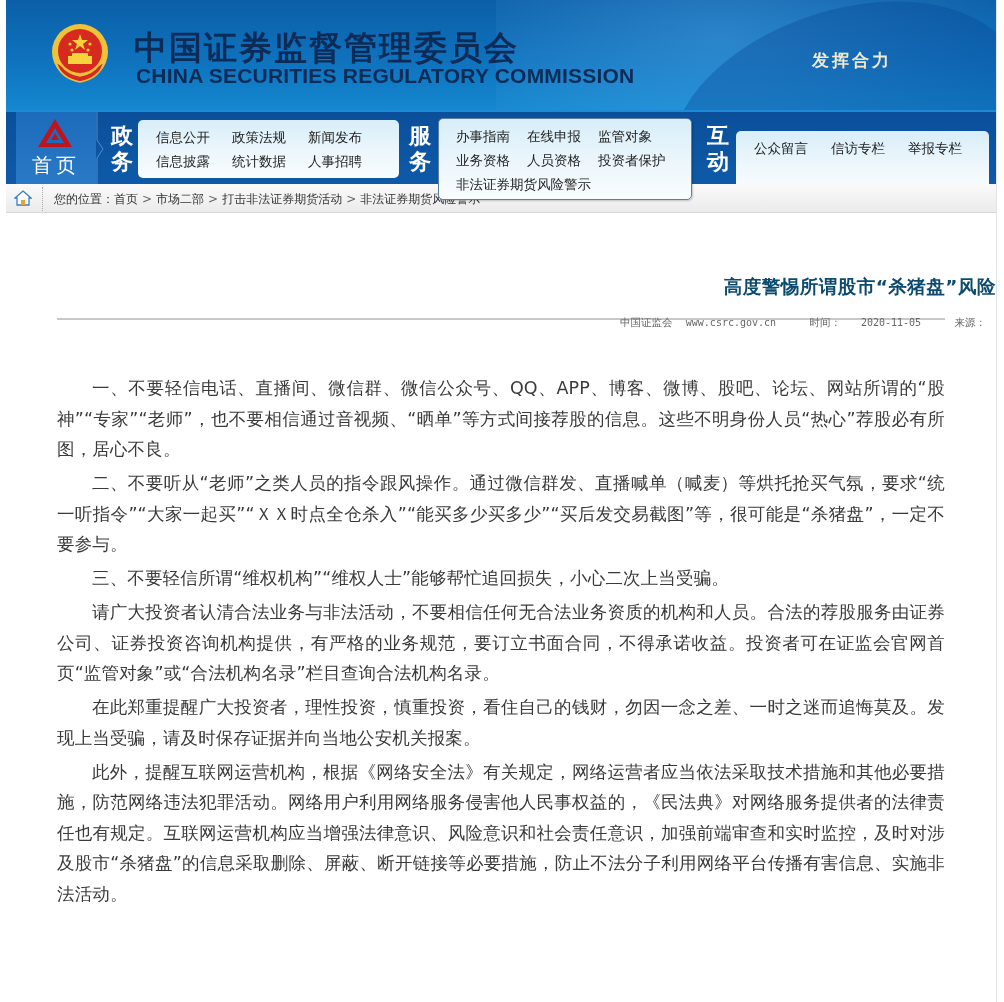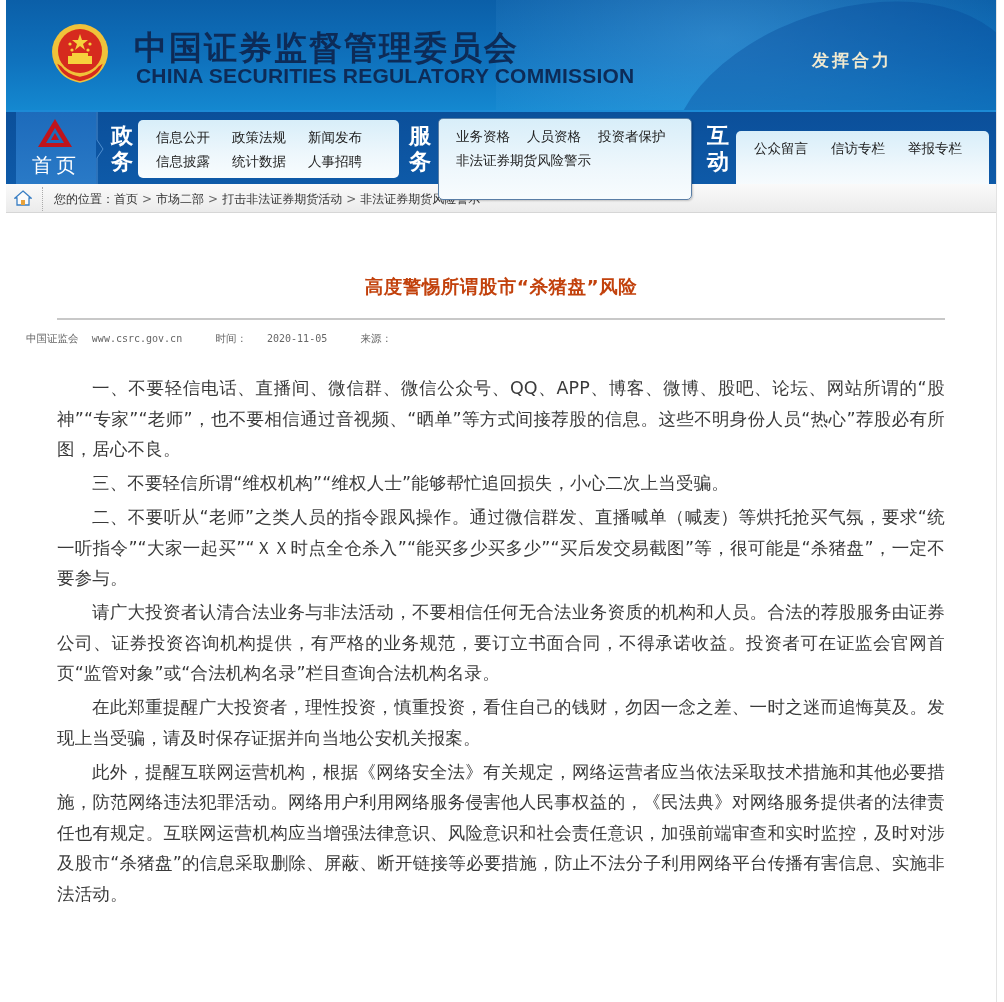--- a/index.html
+++ b/index.html
@@ -83,26 +83,26 @@
     border-bottom: 1px solid #d6d6d6;
   }
   .crumb-home { position: absolute; left: 8px; top: 6px; width: 18px; height: 16px; cursor: pointer; }
   .crumb-sep { position: absolute; left: 36px; top: 3px; width: 1px; height: 24px; border-left: 1px dotted #aaa; }
   .crumb { position: absolute; left: 48px; top: 7px; font-size: 12px; color: #333; white-space: nowrap; }
   .crumb a { color: #333; text-decoration: none; cursor: pointer; }
   .crumb .gt { color: #666; margin: 0 4px; }
 
   
   .article-title {
-    position: absolute; left: 6px; width: 990px; top: 274px; text-align: center;
-    font-size: 18.5px; font-weight: bold; color: #c2410c; letter-spacing: 0.5px;
+    position: absolute; left: 6px; width: 990px; top: 274px; text-align: right;
+    font-size: 18.5px; font-weight: bold; color: #0c4a6e; letter-spacing: 0.5px;
   }
   .title-rule { position: absolute; left: 57px; top: 318px; width: 888px; height: 2px; background: #c8c8c8; }
   .meta {
-    position: absolute; left: 6px; width: 990px; top: 332px; text-align: left;
+    position: absolute; left: 6px; width: 990px; top: 316px; text-align: right;
     font-size: 10.5px; color: #666; white-space: nowrap;
   }
   .meta span { margin: 0 10px; }
   .meta .mono { font-family: "DejaVu Sans Mono", monospace; font-size: 10px; }
 
   .body-text { position: absolute; left: 57px; top: 373px; width: 888px; }
   .body-text p {
     font-family: "DejaVu Sans", sans-serif; font-size: 17.5px; line-height: 30.5px;
     color: #3a3a3a; text-indent: 2em; margin-bottom: 3.5px; text-align: justify;
     letter-spacing: 0.15px;
@@ -161,20 +161,25 @@
       <a>人事招聘</a>
     </div>
   </div>
 
   <div class="section-label" style="left:402px;">
     <div>服</div>
     <div>务</div>
   </div>
   <div class="link-box box-svc">
     <div class="row">
+      <a>办事指南</a>
+      <a>在线申报</a>
+      <a>监管对象</a>
+    </div>
+    <div class="row">
       <a>业务资格</a>
       <a>人员资格</a>
       <a>投资者保护</a>
     </div>
     <div class="row">
       <a>非法证券期货风险警示</a>
     </div>
   </div>
 
   <div class="section-label" style="left:700px;">
@@ -204,18 +209,18 @@
 <h1 class="article-title">高度警惕所谓股市“杀猪盘”风险</h1>
 <div class="title-rule"></div>
 <div class="meta">
   <span><span>中国证监会</span> <span class="mono" style="margin:0">www.csrc.gov.cn</span></span>
   <span><span>时间：</span><span class="mono">2020-11-05</span></span>
   <span>来源：</span>
 </div>
 
 <div class="body-text">
   <p>一、不要轻信电话、直播间、微信群、微信公众号、QQ、APP、博客、微博、股吧、论坛、网站所谓的“股神”“专家”“老师”，也不要相信通过音视频、“晒单”等方式间接荐股的信息。这些不明身份人员“热心”荐股必有所图，居心不良。</p>
+  <p>二、不要听从“老师”之类人员的指令跟风操作。通过微信群发、直播喊单（喊麦）等烘托抢买气氛，要求“统一听指令”“大家一起买”“ＸＸ时点全仓杀入”“能买多少买多少”“买后发交易截图”等，很可能是“杀猪盘”，一定不要参与。</p>
   <p>三、不要轻信所谓“维权机构”“维权人士”能够帮忙追回损失，小心二次上当受骗。</p>
-  <p>二、不要听从“老师”之类人员的指令跟风操作。通过微信群发、直播喊单（喊麦）等烘托抢买气氛，要求“统一听指令”“大家一起买”“ＸＸ时点全仓杀入”“能买多少买多少”“买后发交易截图”等，很可能是“杀猪盘”，一定不要参与。</p>
   <p>请广大投资者认清合法业务与非法活动，不要相信任何无合法业务资质的机构和人员。合法的荐股服务由证券公司、证券投资咨询机构提供，有严格的业务规范，要订立书面合同，不得承诺收益。投资者可在证监会官网首页“监管对象”或“合法机构名录”栏目查询合法机构名录。</p>
   <p>在此郑重提醒广大投资者，理性投资，慎重投资，看住自己的钱财，勿因一念之差、一时之迷而追悔莫及。发现上当受骗，请及时保存证据并向当地公安机关报案。</p>
   <p>此外，提醒互联网运营机构，根据《网络安全法》有关规定，网络运营者应当依法采取技术措施和其他必要措施，防范网络违法犯罪活动。网络用户利用网络服务侵害他人民事权益的，《民法典》对网络服务提供者的法律责任也有规定。互联网运营机构应当增强法律意识、风险意识和社会责任意识，加强前端审查和实时监控，及时对涉及股市“杀猪盘”的信息采取删除、屏蔽、断开链接等必要措施，防止不法分子利用网络平台传播有害信息、实施非法活动。</p>
 </div>
 
 </body></html>

